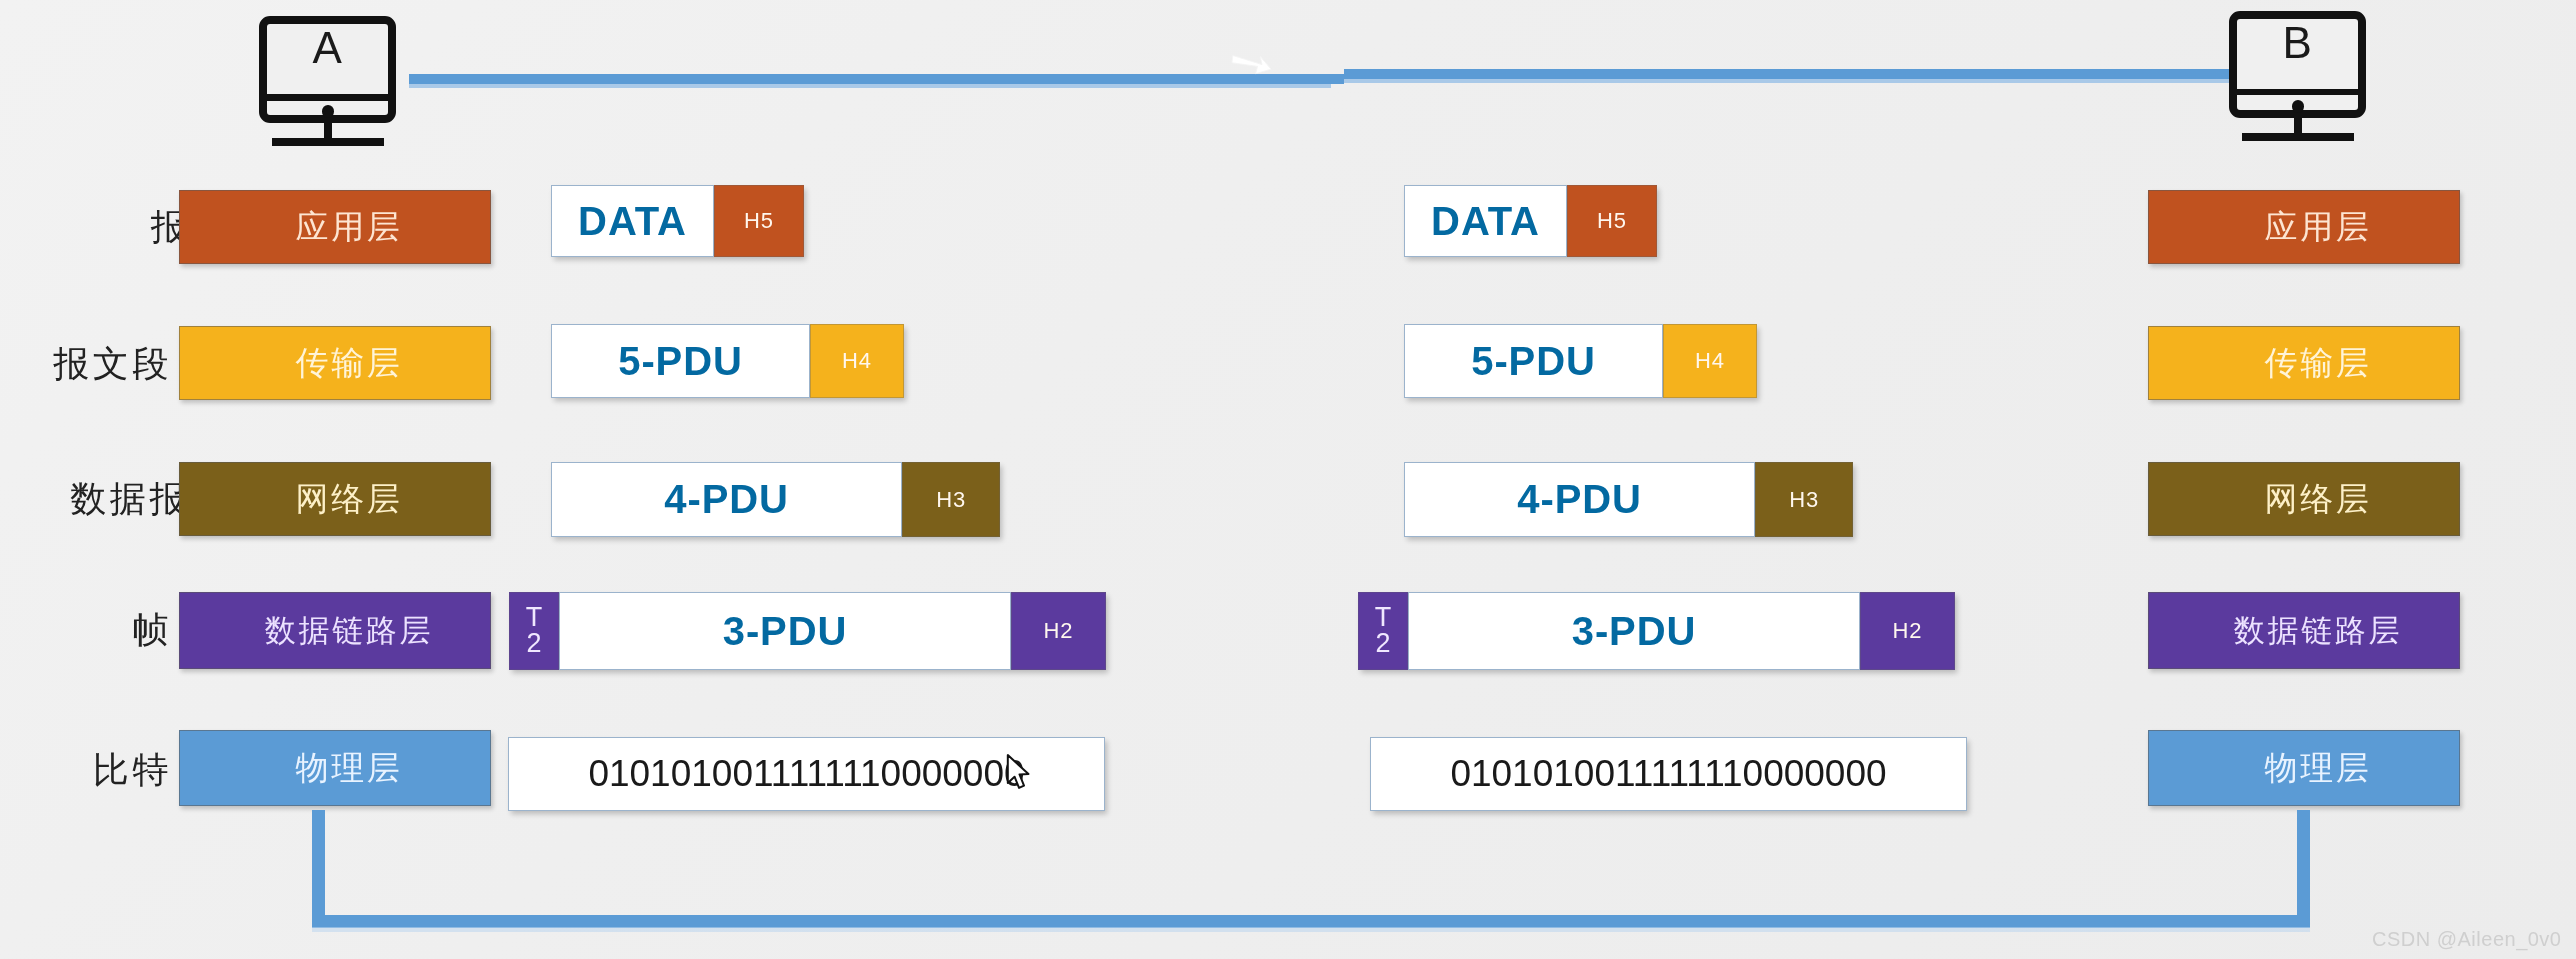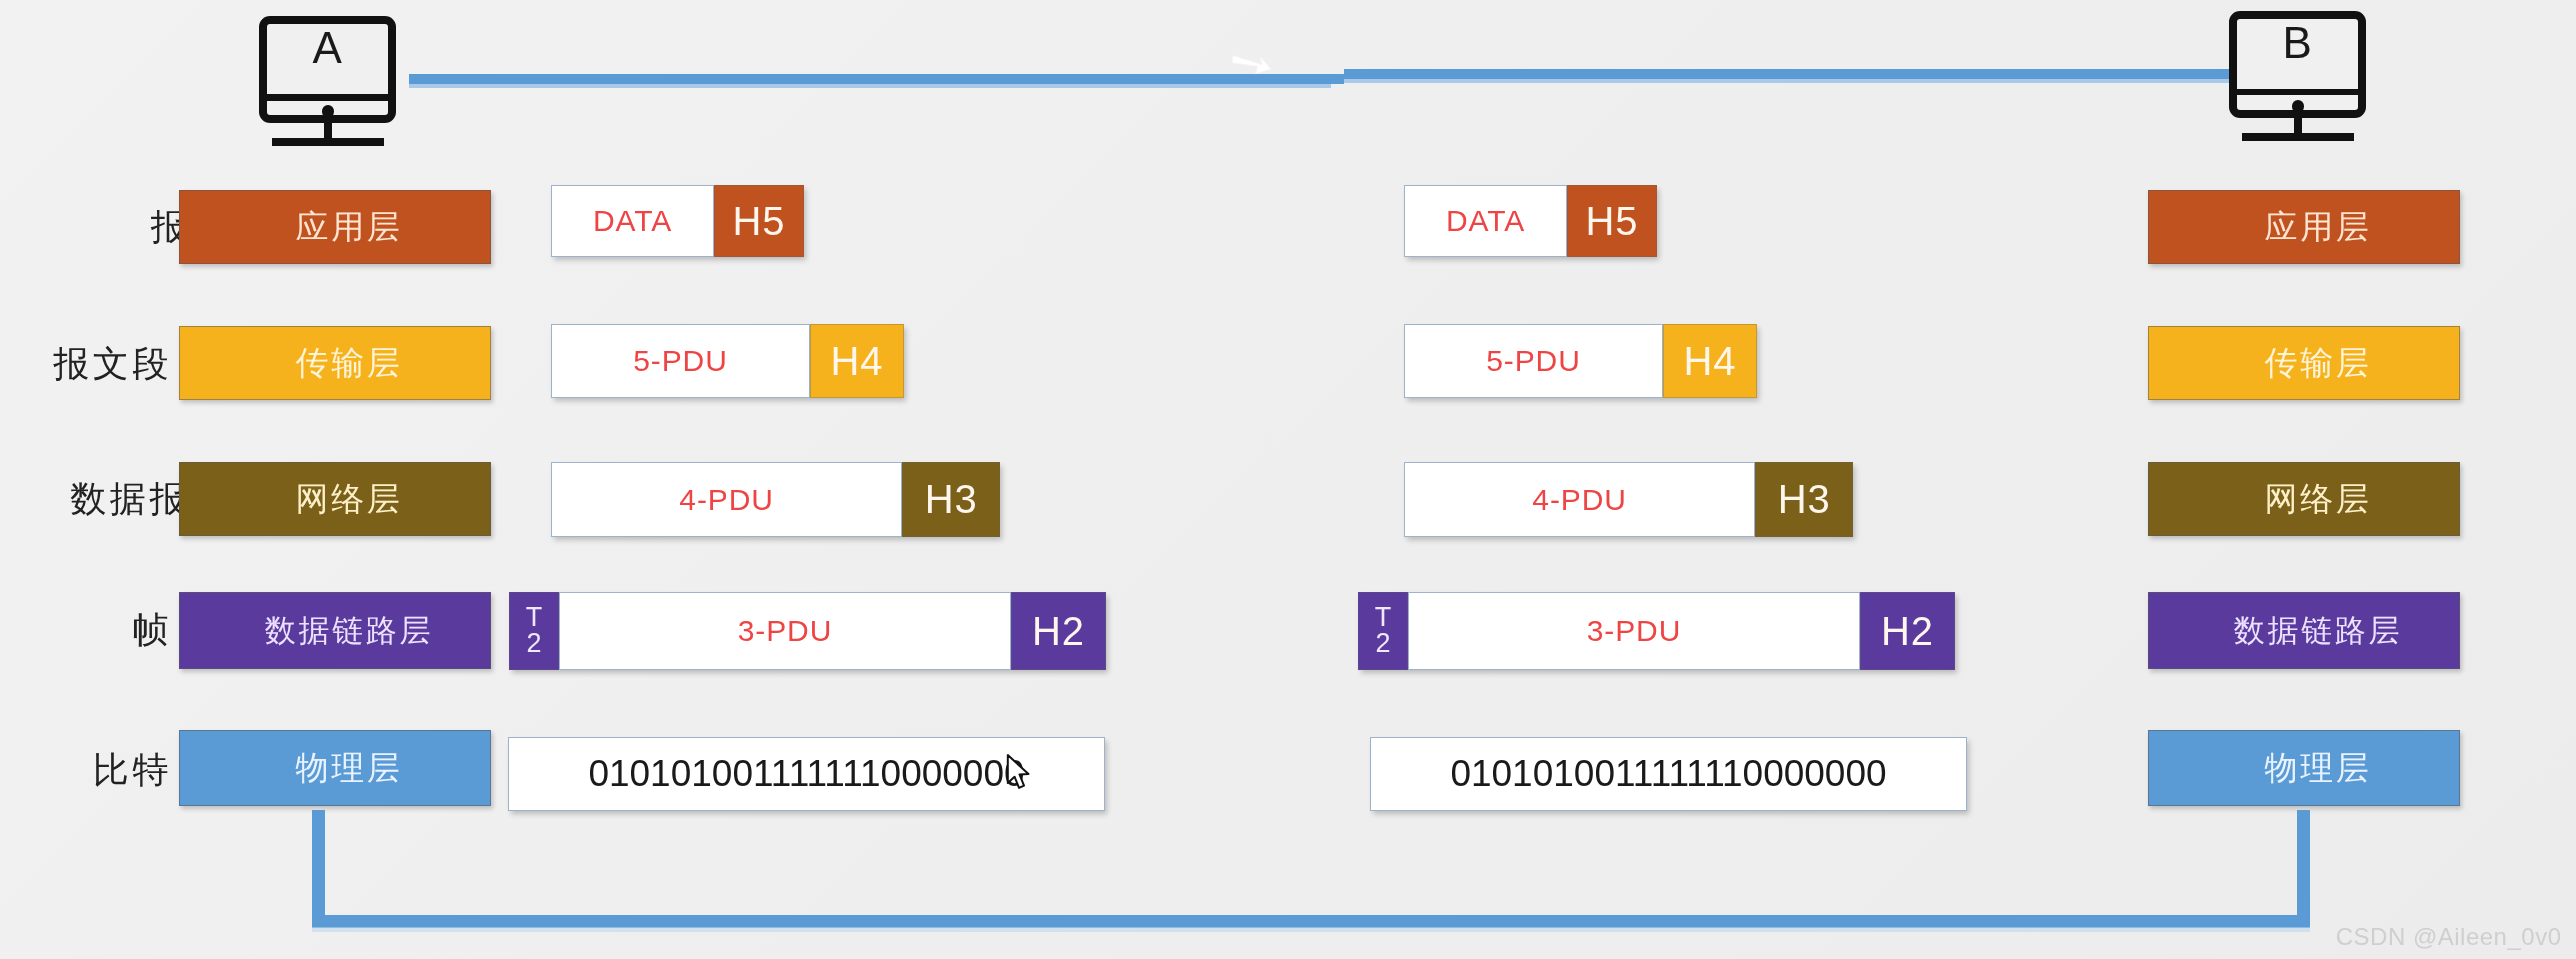--- a/index.html
+++ b/index.html
@@ -57,46 +57,46 @@
     box-sizing:border-box;
     padding-left:28px;
   }
 
   
   .pdu{position:absolute;display:flex;box-sizing:border-box;
        box-shadow:2.7px 3.6px 5.4px rgba(0,0,0,.22);}
   .pdu-body{
     background:#ffffff;border:1.8px solid #9bb3cc;box-sizing:border-box;
     display:flex;align-items:center;justify-content:center;
-    font-size:30px;color:#ef4444;letter-spacing:0.9px;
+    font-size:40px;color:#0369a1;letter-spacing:0.9px;font-weight:bold;
   }
   .pdu-head{
     box-sizing:border-box;display:flex;align-items:center;justify-content:center;
-    font-size:40px;color:#fff7ee;letter-spacing:0.9px;
+    font-size:22px;color:#fff7ee;letter-spacing:0.9px;
     border:1.8px solid rgba(100,100,100,.35);
   }
   .pdu-tail{
     box-sizing:border-box;display:flex;flex-direction:column;align-items:center;
     justify-content:center;font-size:27px;color:#f0e8ff;line-height:.96;
     border:1.8px solid rgba(100,100,100,.25);
   }
   .bits-box{
     position:absolute;background:#fff;border:1.8px solid #9bb3cc;box-sizing:border-box;
     display:flex;align-items:center;justify-content:center;
     font-size:37px;color:#1a1a1a;letter-spacing:0px;
     box-shadow:2.7px 3.6px 5.4px rgba(0,0,0,.22);
   }
 
   
   .conn{position:absolute;background:#5b9bd5;}
   .conn-glow{position:absolute;background:#bcd6ee;}
 
   .watermark{
     position:absolute;right:14.5px;bottom:9px;
-    font-size:24px;color:#cfcfcf;letter-spacing:0.5px;
+    font-size:20px;color:#cfcfcf;letter-spacing:0.5px;
     font-family:"Liberation Sans",sans-serif;
   }
 </style>
 </head>
 <body>
 
 <div class="stage">
 
   <div class="link-shadow abs" style="left:409px;top:83px;width:922px;height:4.5px;"></div>
   <div class="link-line abs" style="left:409px;top:74px;width:935px;height:10px;"></div>

